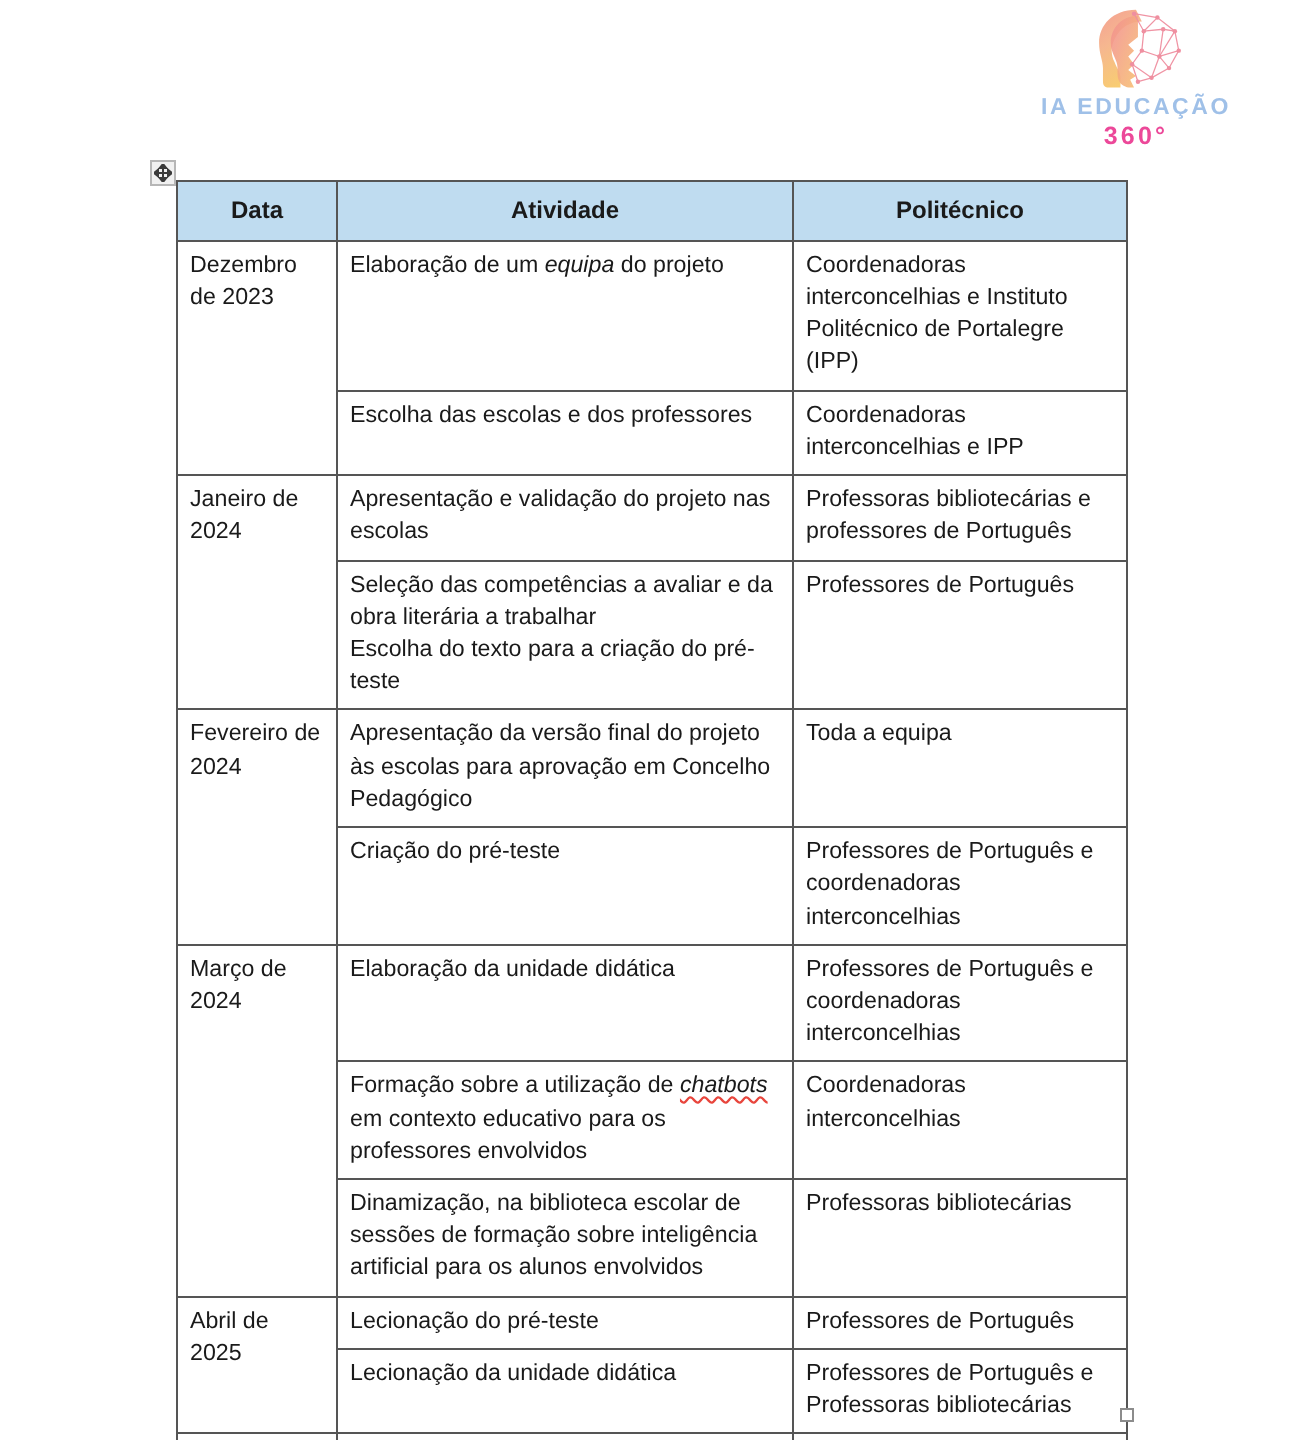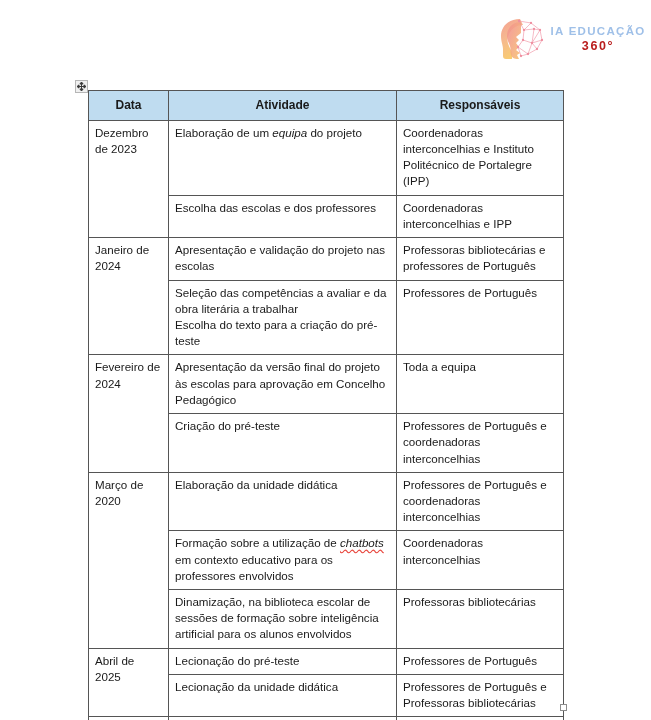--- a/index.html
+++ b/index.html
@@ -18,23 +18,23 @@
   }
 
   
   #brand-logo {
     position: absolute;
     top: 2px;
     left: 488px;
     width: 160px;
     height: 74px;
     display: flex;
-    flex-direction: row;
+    flex-direction: column;
     align-items: center;
-    justify-content: center;
+    justify-content: space-between;
   }
   #brand-logo .mark {
     width: 60px;
     height: 46px;
     display: block;
   }
   #brand-logo .wordmark {
     margin-top: 1px;
     text-align: center;
     line-height: 1.18;
@@ -44,21 +44,21 @@
     font-size: 11.5px;
     font-weight: bold;
     letter-spacing: 1.3px;
     color: #9fc0e8;
   }
   #brand-logo .wordmark .line2 {
     display: block;
     font-size: 12.5px;
     font-weight: bold;
     letter-spacing: 1.6px;
-    color: #b91c1c;
+    color: #ec4899;
   }
 
   
   #table-move-handle {
     position: absolute;
     left: 75px;
     top: 80px;
     width: 13px;
     height: 13px;
     background: #f0f0f0;
@@ -195,21 +195,21 @@
   <table class="schedule">
     <colgroup>
       <col class="c-date">
         <col class="c-act">
         <col class="c-resp">
     </colgroup>
     <thead>
       <tr>
         <th>Data</th>
         <th>Atividade</th>
-        <th>Responsáveis</th>
+        <th>Politécnico</th>
       </tr>
     </thead>
     <tbody id="schedule-body">
         <tr>
           <td class="date-cell" rowspan="2">Dezembro de 2023</td>
           <td><span>Elaboração de um </span><span class="it">equipa</span><span> do projeto</span></td>
           <td>Coordenadoras interconcelhias e Instituto Politécnico de Portalegre (IPP)</td>
         </tr>
         <tr>
           <td>Escolha das escolas e dos professores</td>
@@ -227,21 +227,21 @@
         <tr>
           <td class="date-cell" rowspan="2">Fevereiro de 2024</td>
           <td>Apresentação da versão final do projeto às escolas para aprovação em Concelho Pedagógico</td>
           <td>Toda a equipa</td>
         </tr>
         <tr>
           <td>Criação do pré-teste</td>
           <td>Professores de Português e coordenadoras interconcelhias</td>
         </tr>
         <tr>
-          <td class="date-cell" rowspan="3">Março de 2020</td>
+          <td class="date-cell" rowspan="3">Março de 2024</td>
           <td>Elaboração da unidade didática</td>
           <td>Professores de Português e coordenadoras interconcelhias</td>
         </tr>
         <tr>
           <td><span>Formação sobre a utilização de </span><span class="spell">chatbots</span><span> em contexto educativo para os professores envolvidos</span></td>
           <td>Coordenadoras interconcelhias</td>
         </tr>
         <tr>
           <td>Dinamização, na biblioteca escolar de sessões de formação sobre inteligência artificial para os alunos envolvidos</td>
           <td>Professoras bibliotecárias</td>

